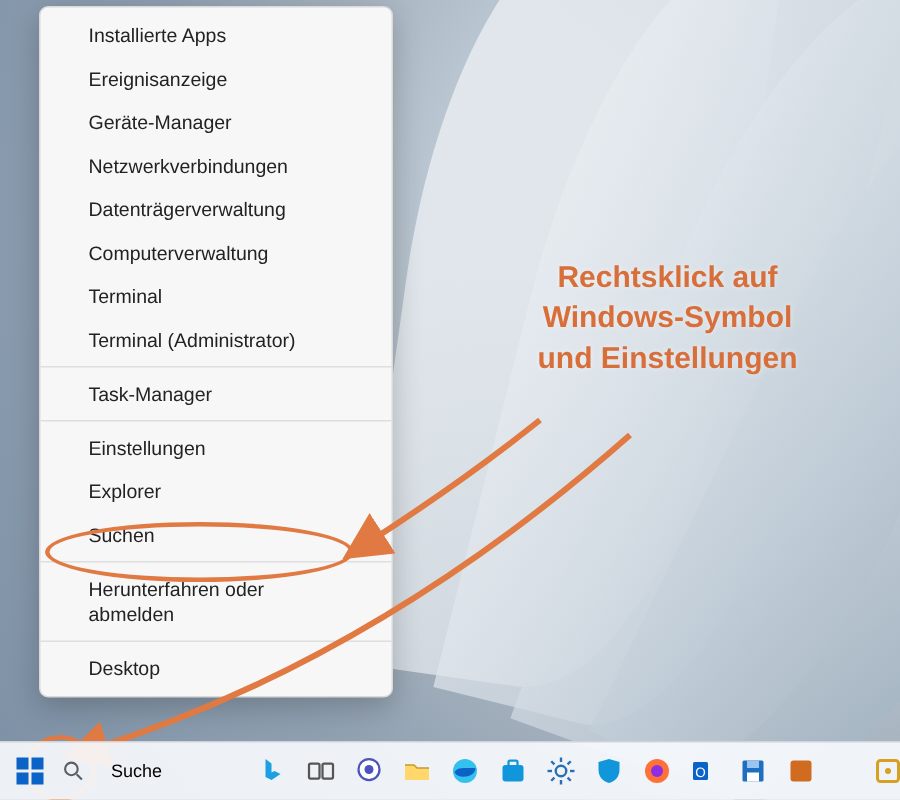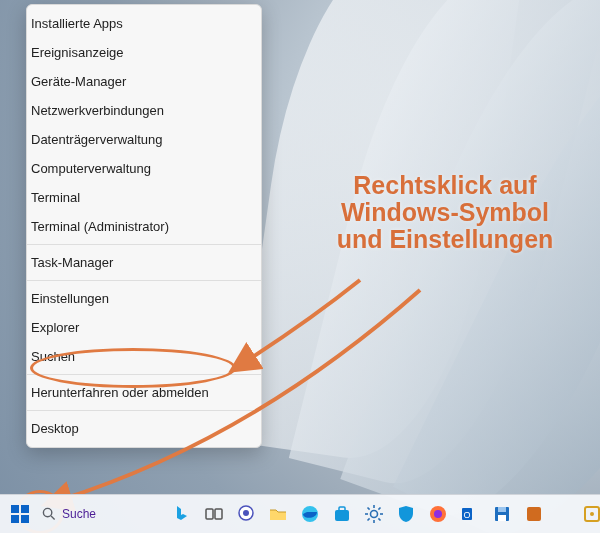--- a/index.html
+++ b/index.html
@@ -15,40 +15,40 @@
       background:linear-gradient(100deg,#edf1f5,#c3ced8);}
   .p3{left:430px;top:-30px;width:200px;height:560px;transform:rotate(20deg);
       background:linear-gradient(100deg,#e4eaef,#b2c0cd);}
   .p4{left:510px;top:-20px;width:200px;height:580px;transform:rotate(26deg);
       background:linear-gradient(100deg,#d5dee6,#9fb0bf);}
 
   
   .menu{position:absolute;left:26px;top:4px;width:234px;background:#f7f7f7;
     border:1px solid #d9d9d9;border-radius:6px;box-shadow:0 6px 20px rgba(0,0,0,.22);
     padding:4px 0;font-size:13px;color:#222;}
-  .menu-item{padding:6px 4px;line-height:17px;cursor:default;}
+  .menu-item{padding:6px 32px;line-height:17px;cursor:default;}
   .sep{height:1px;background:#dedede;margin:3px 0;}
 
   
   .annot{position:absolute;left:310px;top:172px;width:270px;color:#d86f3a;
-    font-weight:600;font-size:25px;line-height:27px;text-align:center;
+    font-weight:600;font-size:20px;line-height:27px;text-align:center;
     text-shadow:0 0 4px rgba(255,255,255,.5);}
   .oval{position:absolute;border:3px solid #e07a42;border-radius:50%;}
   .oval1{left:30px;top:348px;width:200px;height:34px;}
   .oval2{left:16px;top:490px;width:42px;height:38px;}
 
   
   .taskbar{position:absolute;left:0;bottom:0;width:600px;height:38px;
     background:rgba(246,248,252,.92);border-top:1px solid #d0d4da;
     display:flex;align-items:center;padding:0 6px;gap:4px;z-index:20;}
   .tb-btn{width:28px;height:28px;display:flex;align-items:center;justify-content:center;
     border-radius:4px;}
   .tb-icon{width:20px;height:20px;}
-  .search-box{display:flex;align-items:center;gap:6px;height:28px;padding:0 8px 0 4px;
-    border-radius:14px;color:#4c1d95;font-size:12px;}
+  .search-box{display:flex;align-items:center;gap:18px;height:28px;padding:0 8px 0 4px;
+    border-radius:14px;color:#000000;font-size:12px;}
 
   
   .arrows{position:absolute;left:0;top:0;width:600px;height:533px;pointer-events:none;z-index:10;}
 </style>
 </head>
 <body>
 
 <div class="desktop">
   <div class="petal p1"></div>
   <div class="petal p2"></div>

